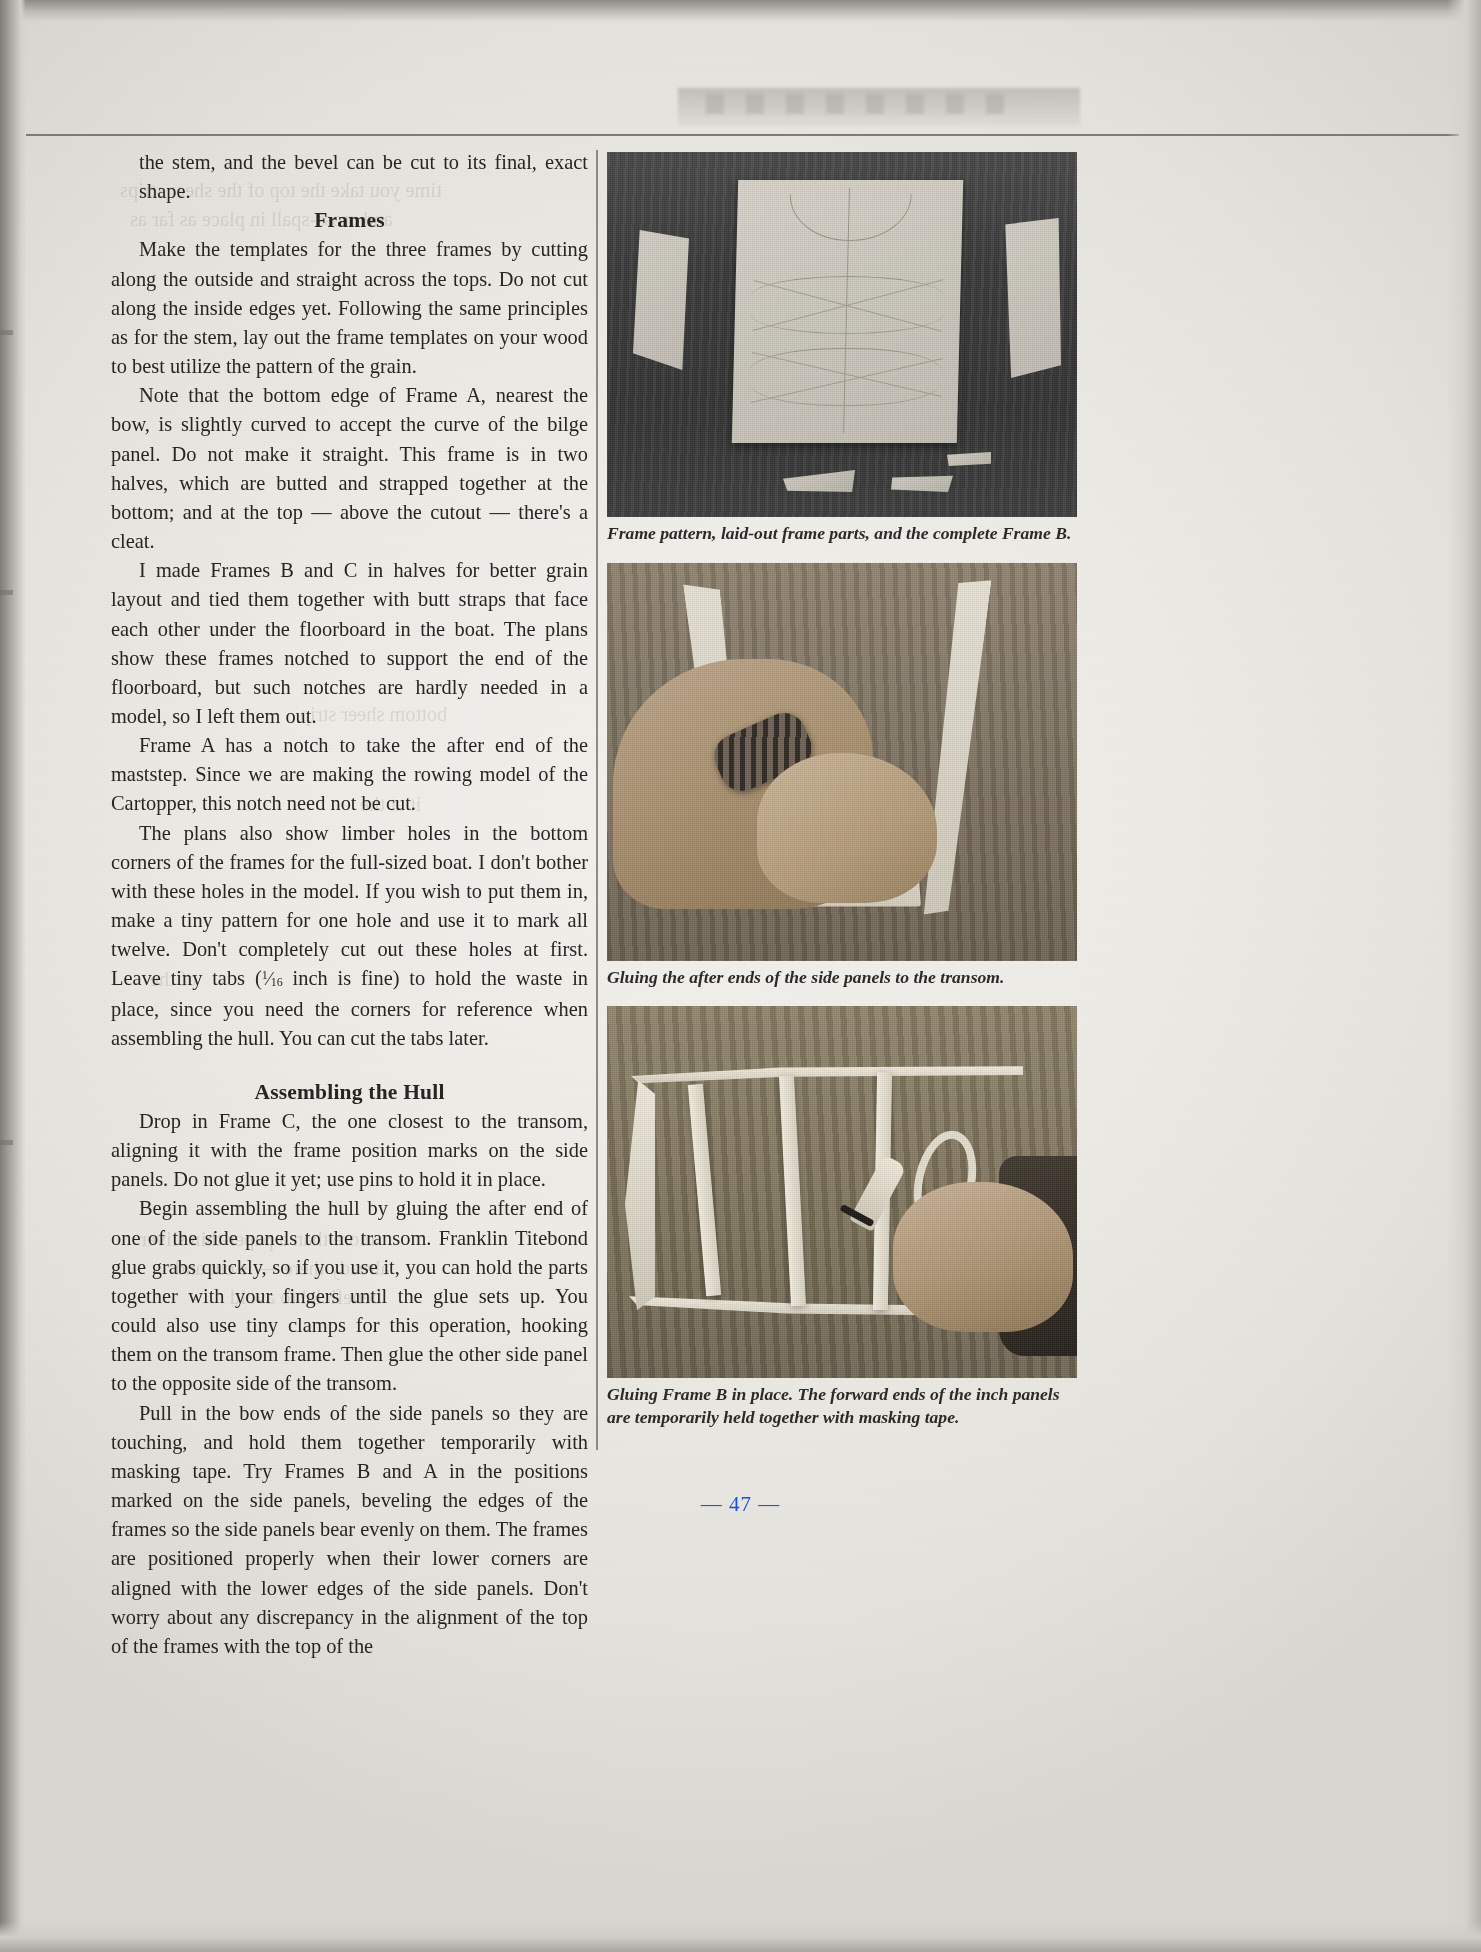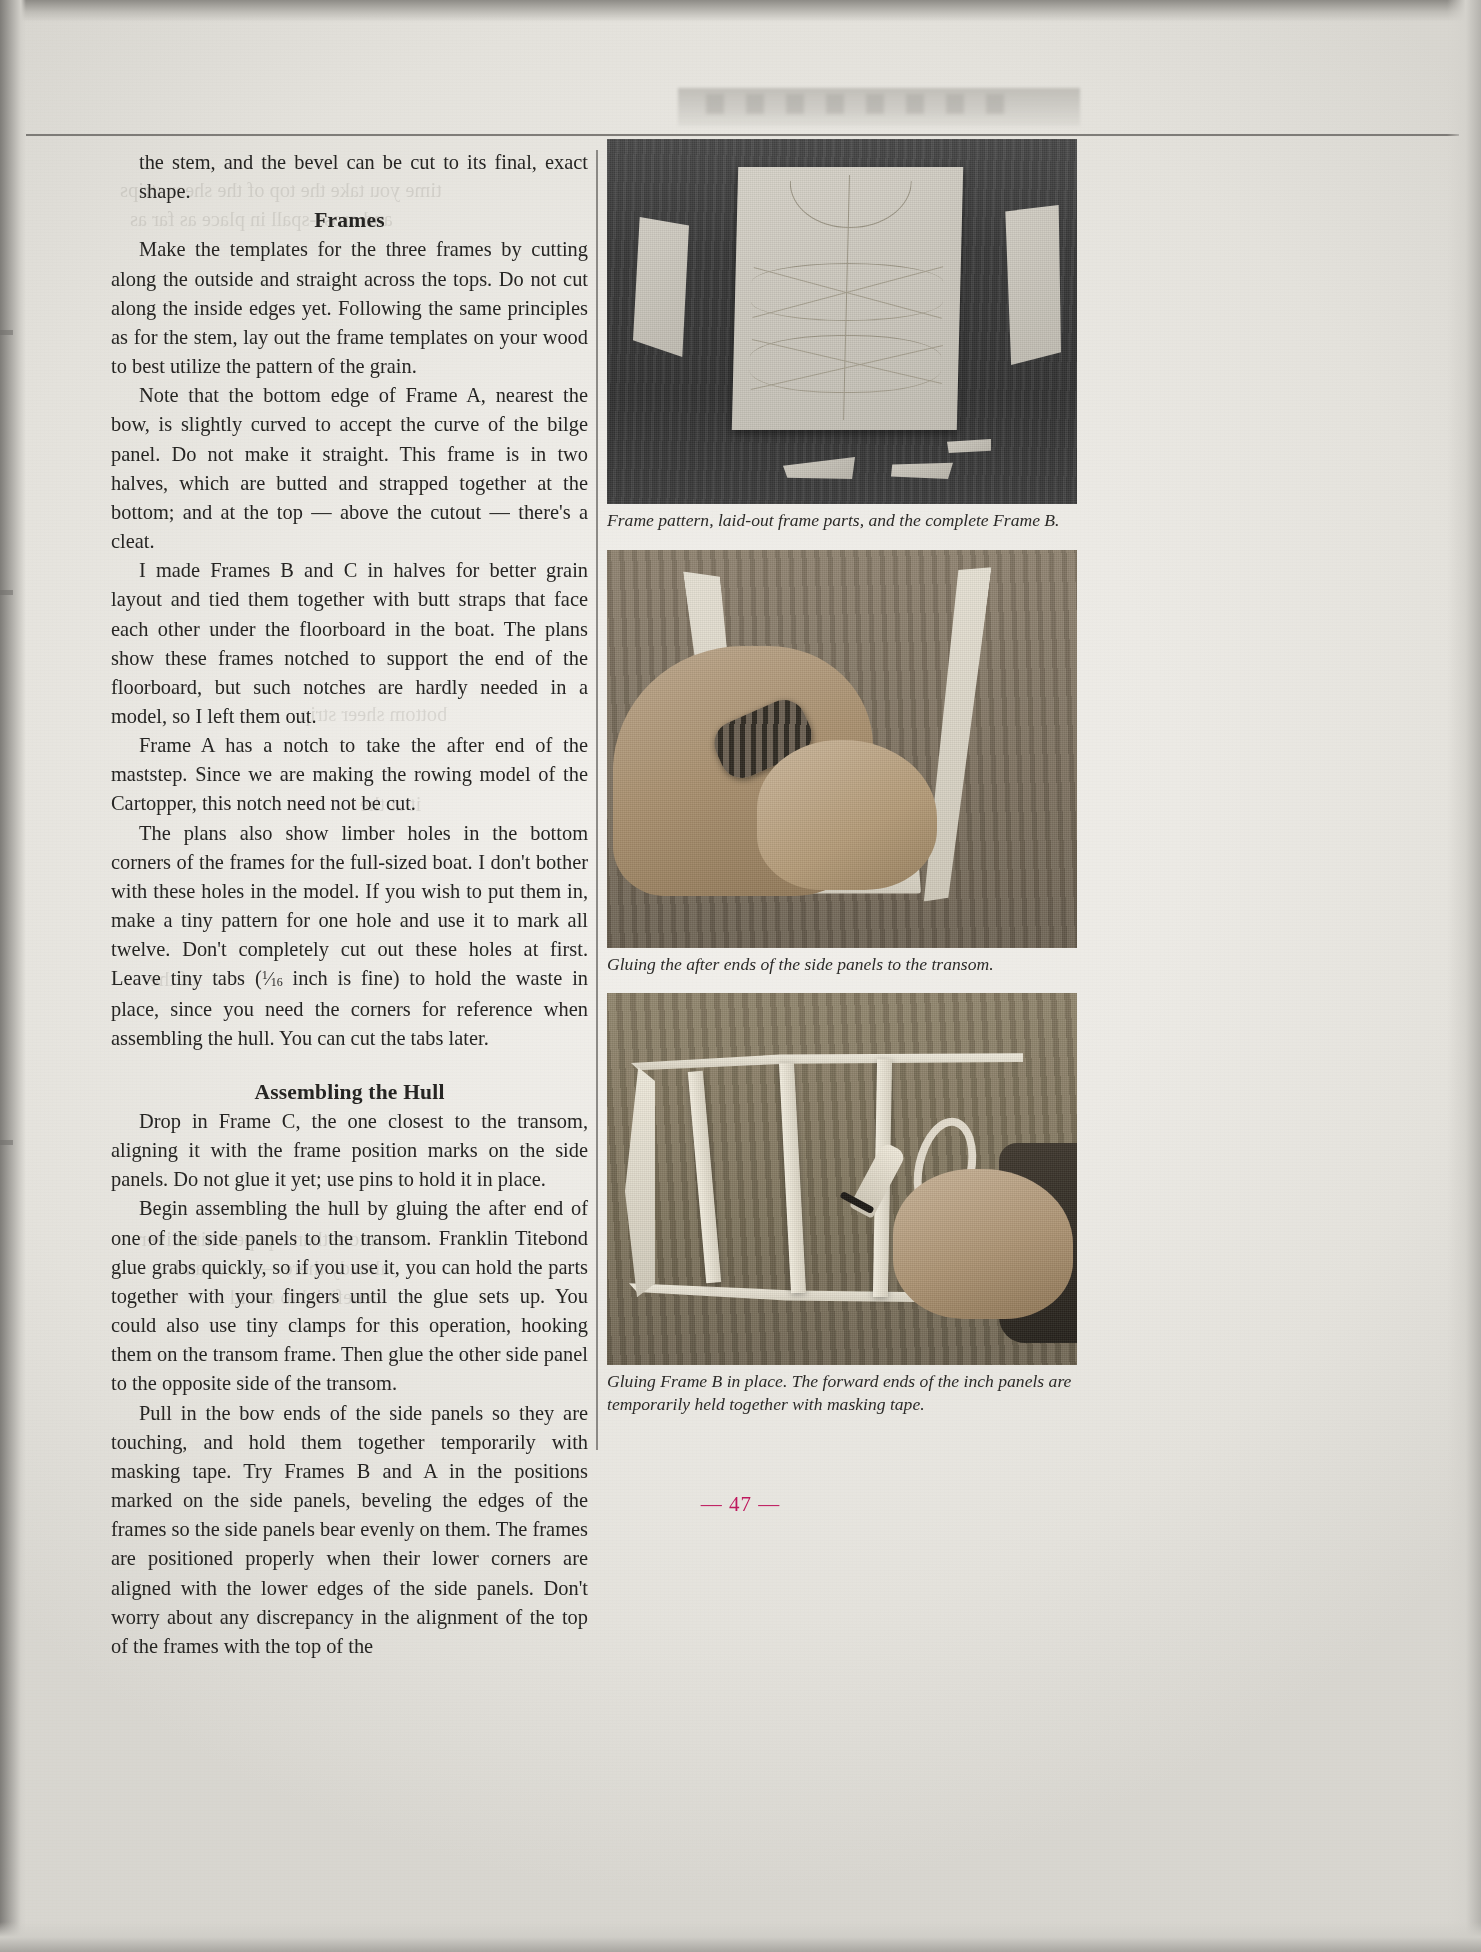--- a/index.html
+++ b/index.html
@@ -134,22 +134,23 @@
     font-size: .62em;
     line-height: 0;
   }
   .frac sup { vertical-align: .52em; }
   .frac sub { vertical-align: -.05em; margin-top: 40px; }
   .frac .slash { font-size: .95em; }
 
   
   .photo-col {
     position: absolute;
-    left: 607px; top: 139px;
+    left: 607px; top: 152px;
     width: 470px;
+    font-weight: bold;
   }
   .figure { position: relative; }
   .photo {
     position: relative;
     width: 470px;
     overflow: hidden;
     background: #3a3a3a;
   }
   .photo:after {
     content: "";
@@ -369,21 +370,21 @@
     filter: blur(.35px);
   }
 
   
   .folio {
     position: absolute;
     left: 0; top: 1492px;
     width: 1481px;
     text-align: center;
     font-size: 21px;
-    color: #be185d;
+    color: #1d4ed8;
     letter-spacing: 1px;
     font-family: "Liberation Serif", "DejaVu Serif", serif;
   }
 </style>
 </head>
 <body>
 
 <div class="page">
 
   <div class="paper-field"></div>

